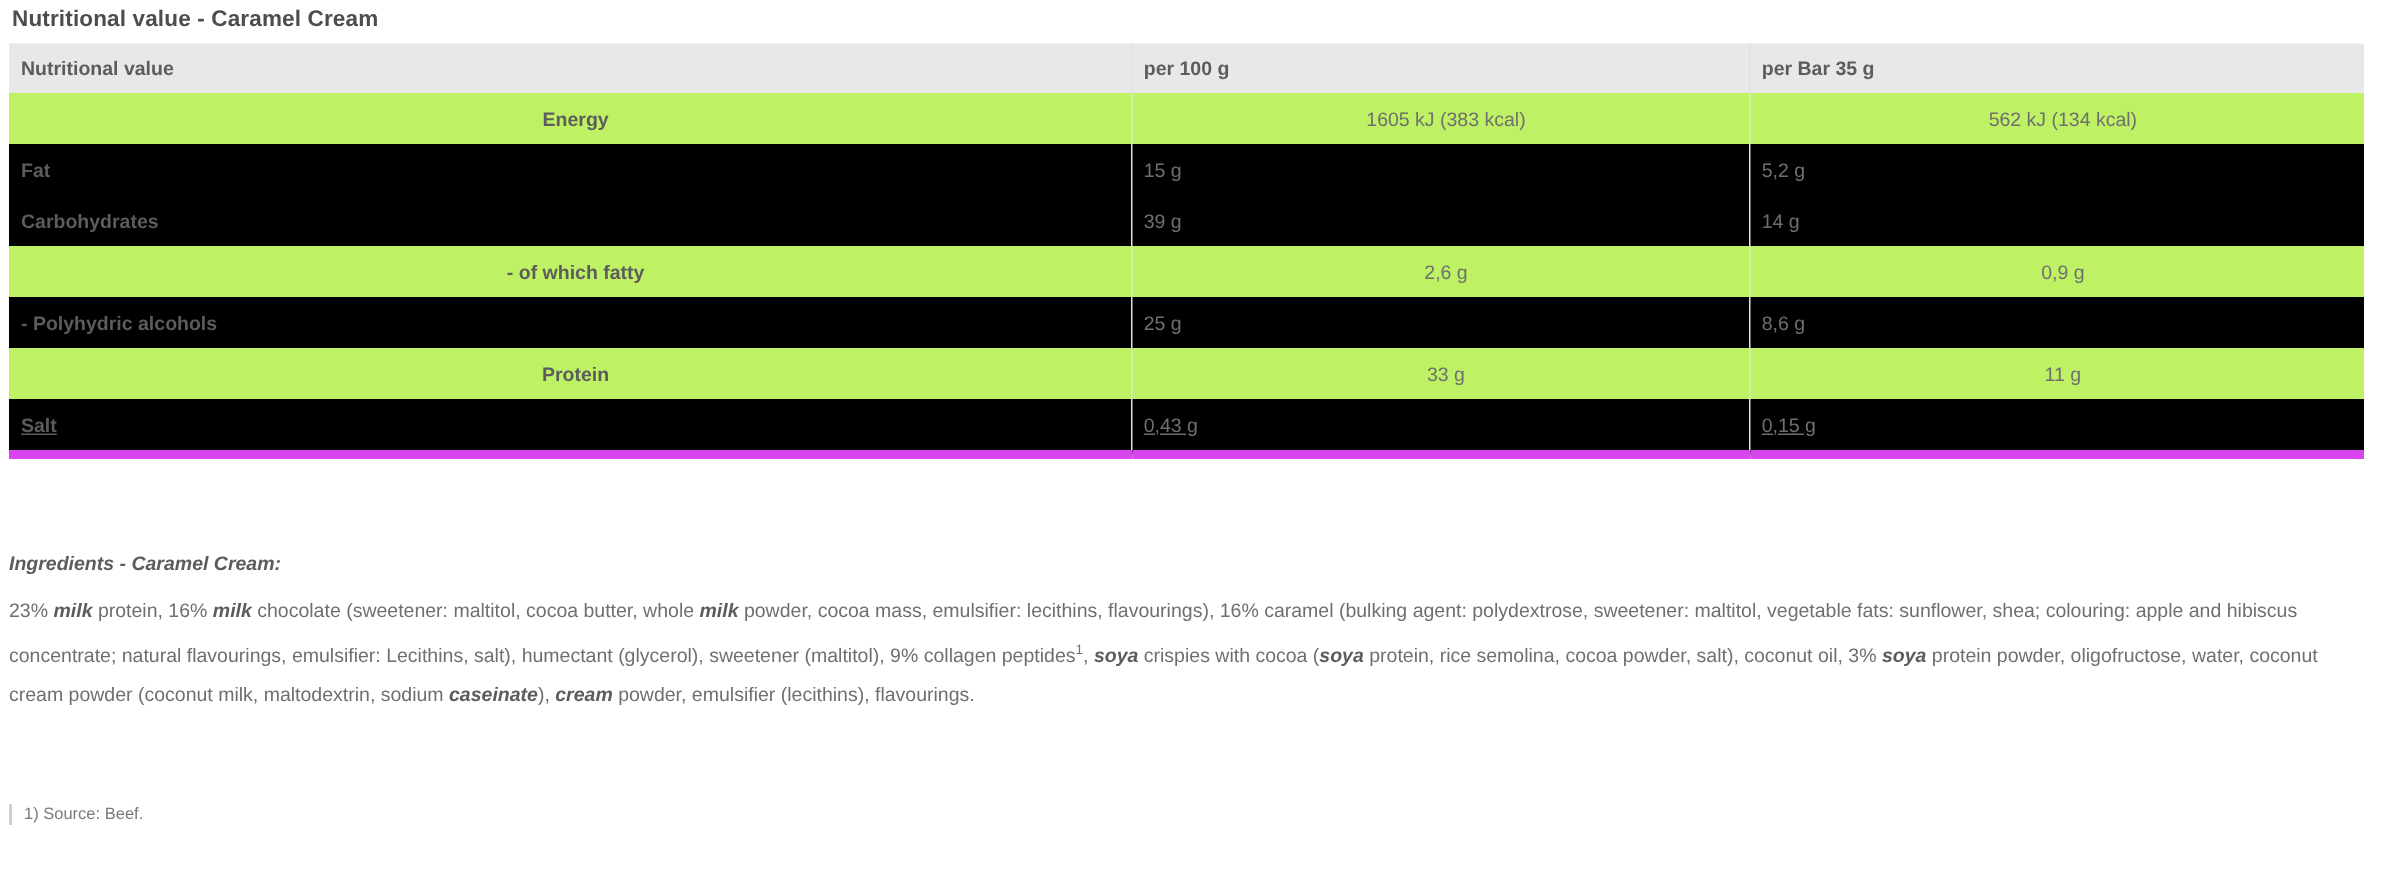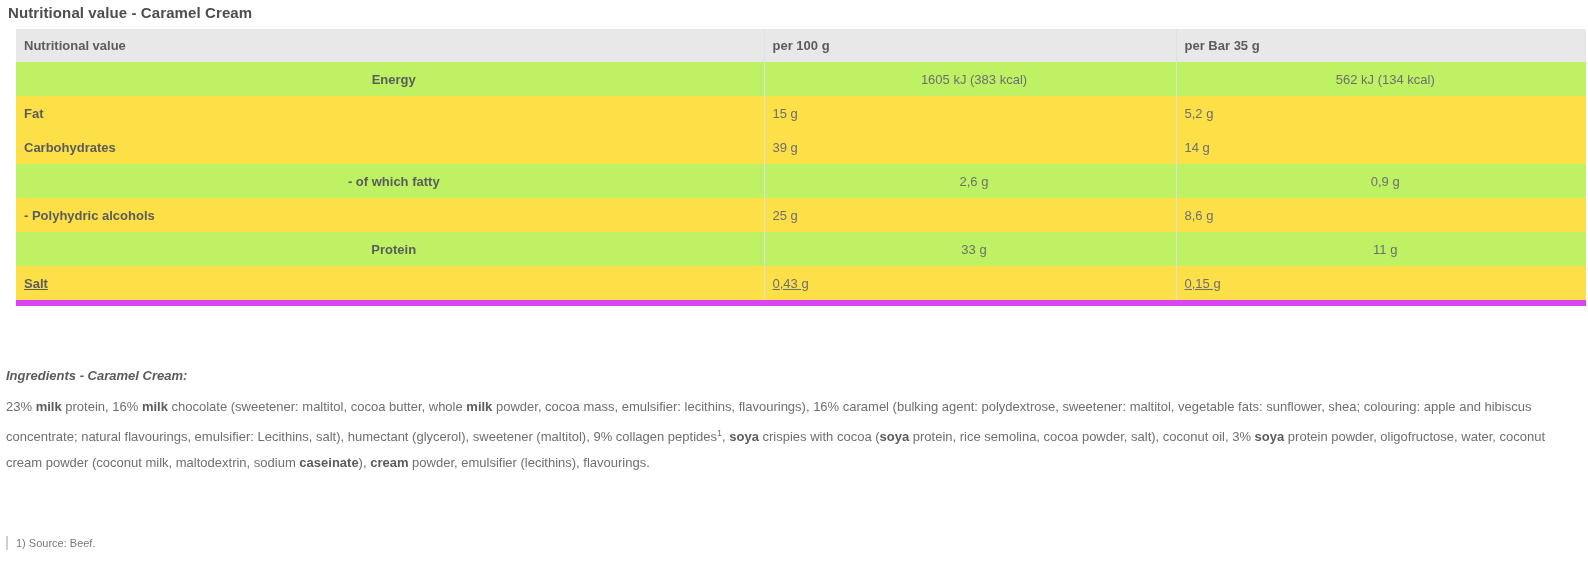--- a/index.html
+++ b/index.html
@@ -21,21 +21,21 @@
   }
   .section-title {
     font-size: 15px;
     font-weight: bold;
     color: #4d4d4d;
     padding: 4px 0 8px 8px;
     letter-spacing: 0.1px;
   }
   table.nutrition {
     width: 1570px;
-    margin-left: 16px;
+    margin-left: 6px;
     border-collapse: collapse;
     table-layout: fixed;
   }
   table.nutrition col.c1 { width: 748px; }
   table.nutrition col.c2 { width: 412px; }
   table.nutrition col.c3 { width: 410px; }
 
   table.nutrition th, table.nutrition td {
     text-align: left;
     vertical-align: middle;
@@ -53,42 +53,42 @@
     font-weight: bold;
     color: #5c5c5c;
     background: #e8e8e8;
     height: 33px;
   }
   table.nutrition tbody tr td:first-child {
     font-weight: bold;
     color: #5c5c5c;
   }
   table.nutrition tbody tr.odd td { background: #bef264; text-align: center; }
-  table.nutrition tbody tr.even td { background: #fde047; }
+  table.nutrition tbody tr.even td { background: #000000; }
   table.nutrition tbody tr.last td { border-bottom: 6px solid #d946ef; text-decoration: underline; }
 
   .ingredients-wrap {
     margin-top: 62px;
     padding-left: 6px;
     padding-right: 10px;
   }
   .ingredients-title {
     font-weight: bold;
     color: #5c5c5c;
     font-size: 13px;
     margin-bottom: 11px;
     font-style: italic;
   }
   .ingredients-body {
     font-size: 13px;
     line-height: 26px;
     color: #6f6f6f;
     max-width: 1560px;
   }
-  .ingredients-body b { color: #5c5c5c; font-weight: bold; }
+  .ingredients-body b { color: #5c5c5c; font-weight: bold; font-style: italic; }
   sup { font-size: 9px; vertical-align: super; }
 
   .footnote {
     margin-top: 60px;
     margin-left: 6px;
     padding-left: 8px;
     border-left: 2px solid #cfcfcf;
     font-size: 11px;
     color: #7a7a7a;
     line-height: 14px;

